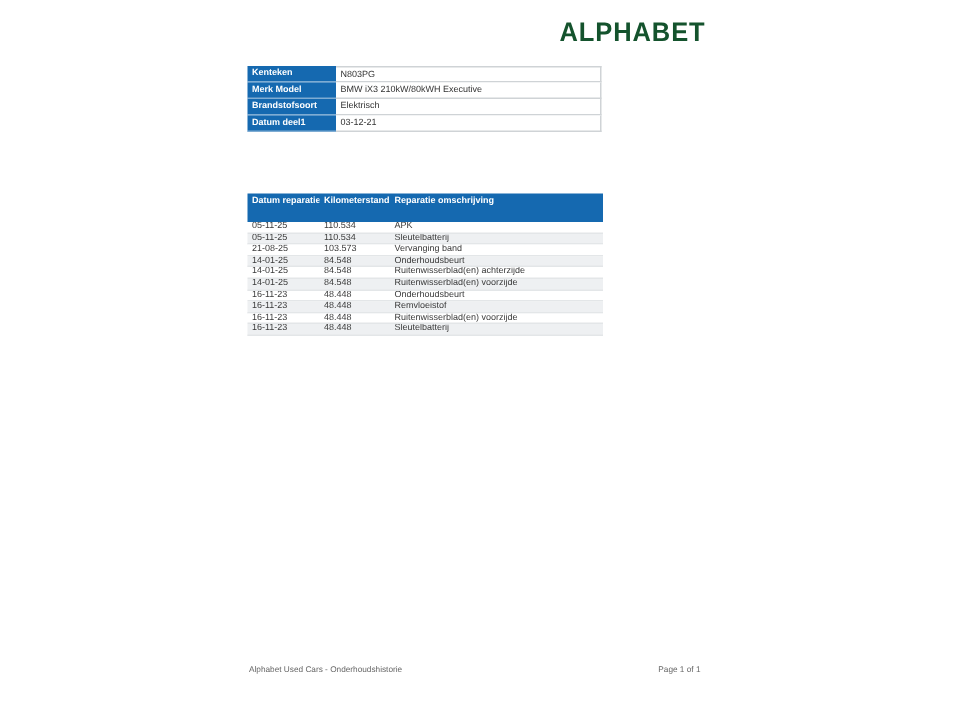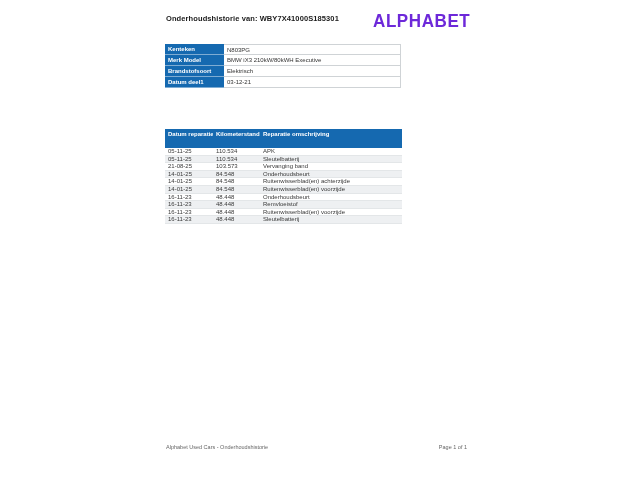--- a/index.html
+++ b/index.html
@@ -10,21 +10,21 @@
   }
   .page{position:absolute;inset:0;background:#ffffff;}
 
   
   .doc-title{
     position:absolute;left:166px;top:14px;
     font-size:7.5px;font-weight:bold;color:#1a1a1a;letter-spacing:.1px;
   }
   .logo{
     position:absolute;left:373px;top:12px;width:100px;text-align:left;
-    font-size:17px;font-weight:bold;color:#6d28d9;letter-spacing:.6px;
+    font-size:17px;font-weight:bold;color:#14532d;letter-spacing:.6px;
     transform:scaleY(1.05);
   }
 
   
   .vtable{
     position:absolute;left:165px;top:44px;width:236px;
     border-collapse:collapse;font-size:6px;
   }
   .vtable .vrow{display:flex;height:11px;line-height:11px;}
   .vlabel{
@@ -65,21 +65,20 @@
     position:absolute;left:166px;top:444px;width:301px;
     display:flex;justify-content:space-between;
     font-size:5.5px;color:#666;
   }
 </style>
 </head>
 <body>
 
 <div class="page">
 
-  <div class="doc-title">Onderhoudshistorie van: WBY7X41000S185301</div>
   <div class="logo">ALPHABET</div>
 
   <div class="vtable">
     <div class="vrow">
       <div class="vlabel">Kenteken</div>
       <div class="vvalue">N803PG</div>
     </div>
     <div class="vrow">
       <div class="vlabel">Merk Model</div>
       <div class="vvalue">BMW iX3 210kW/80kWH Executive</div>

